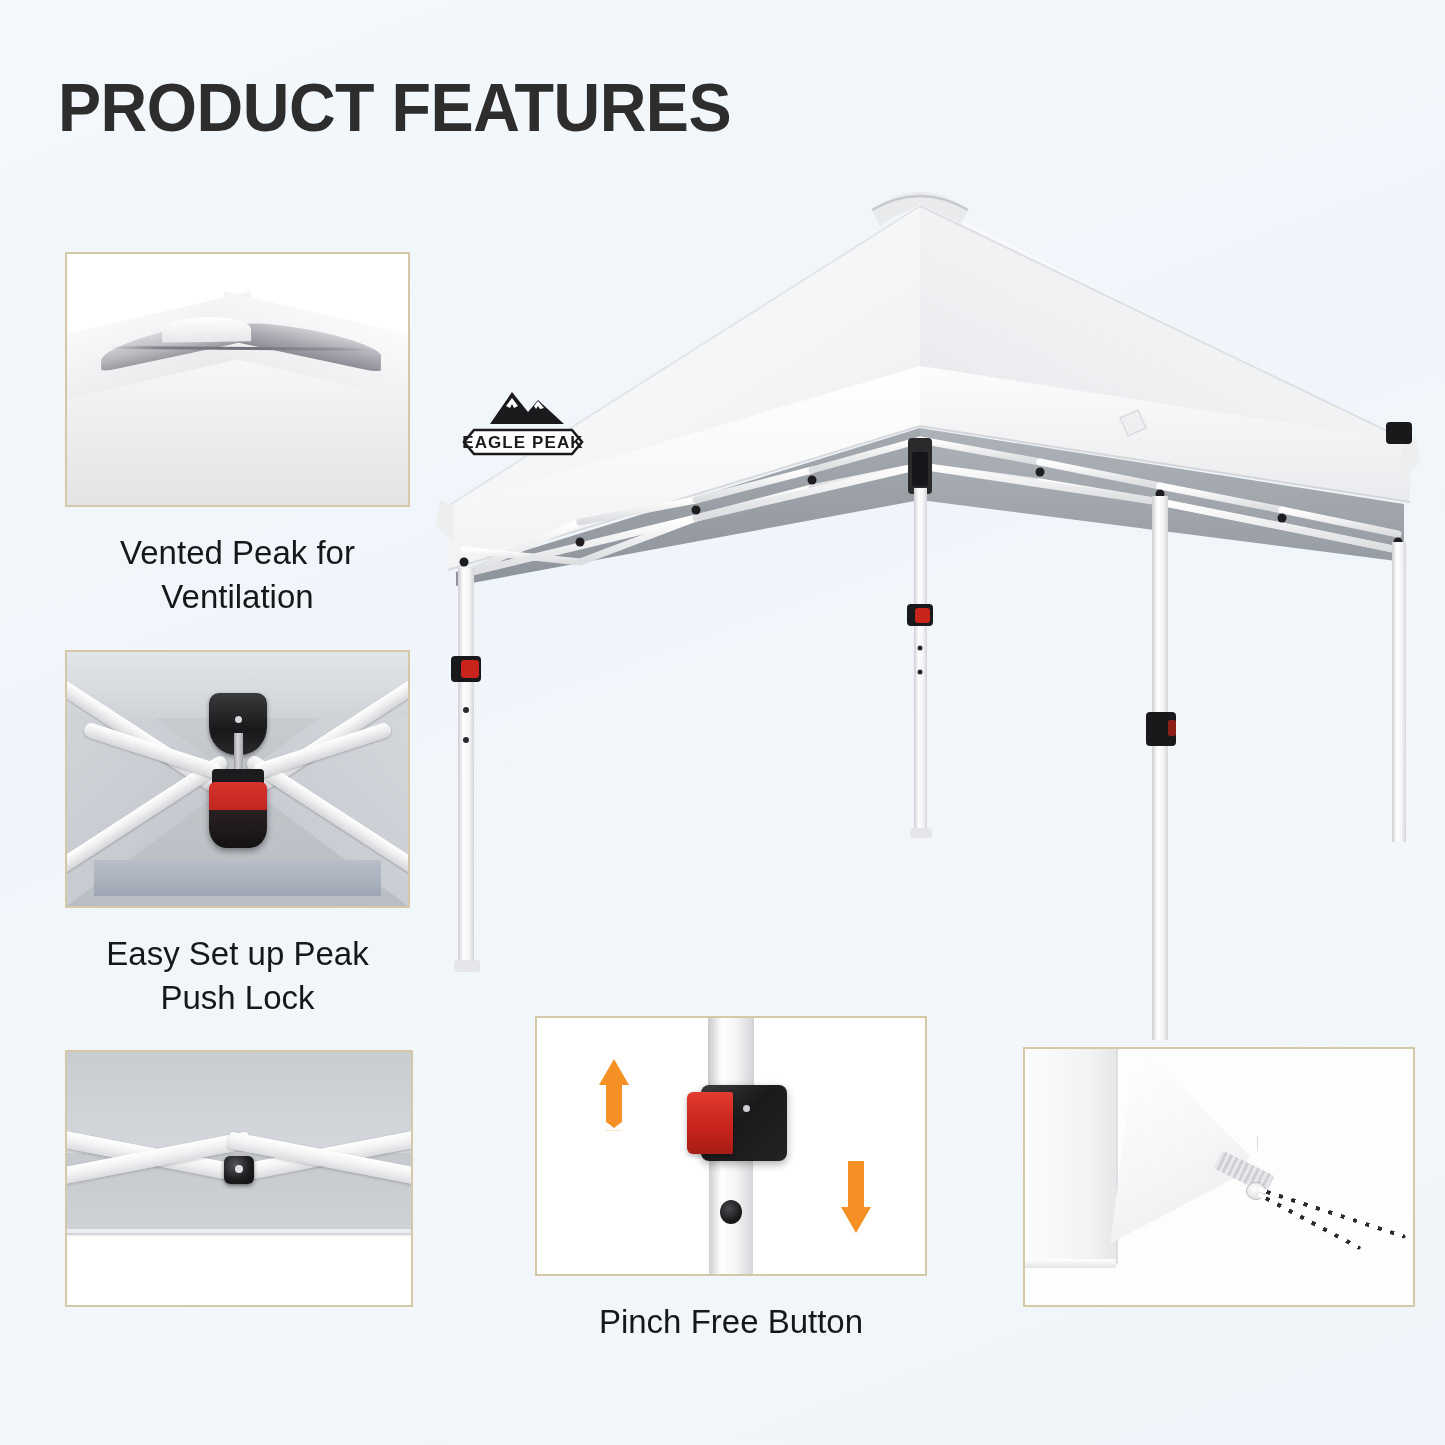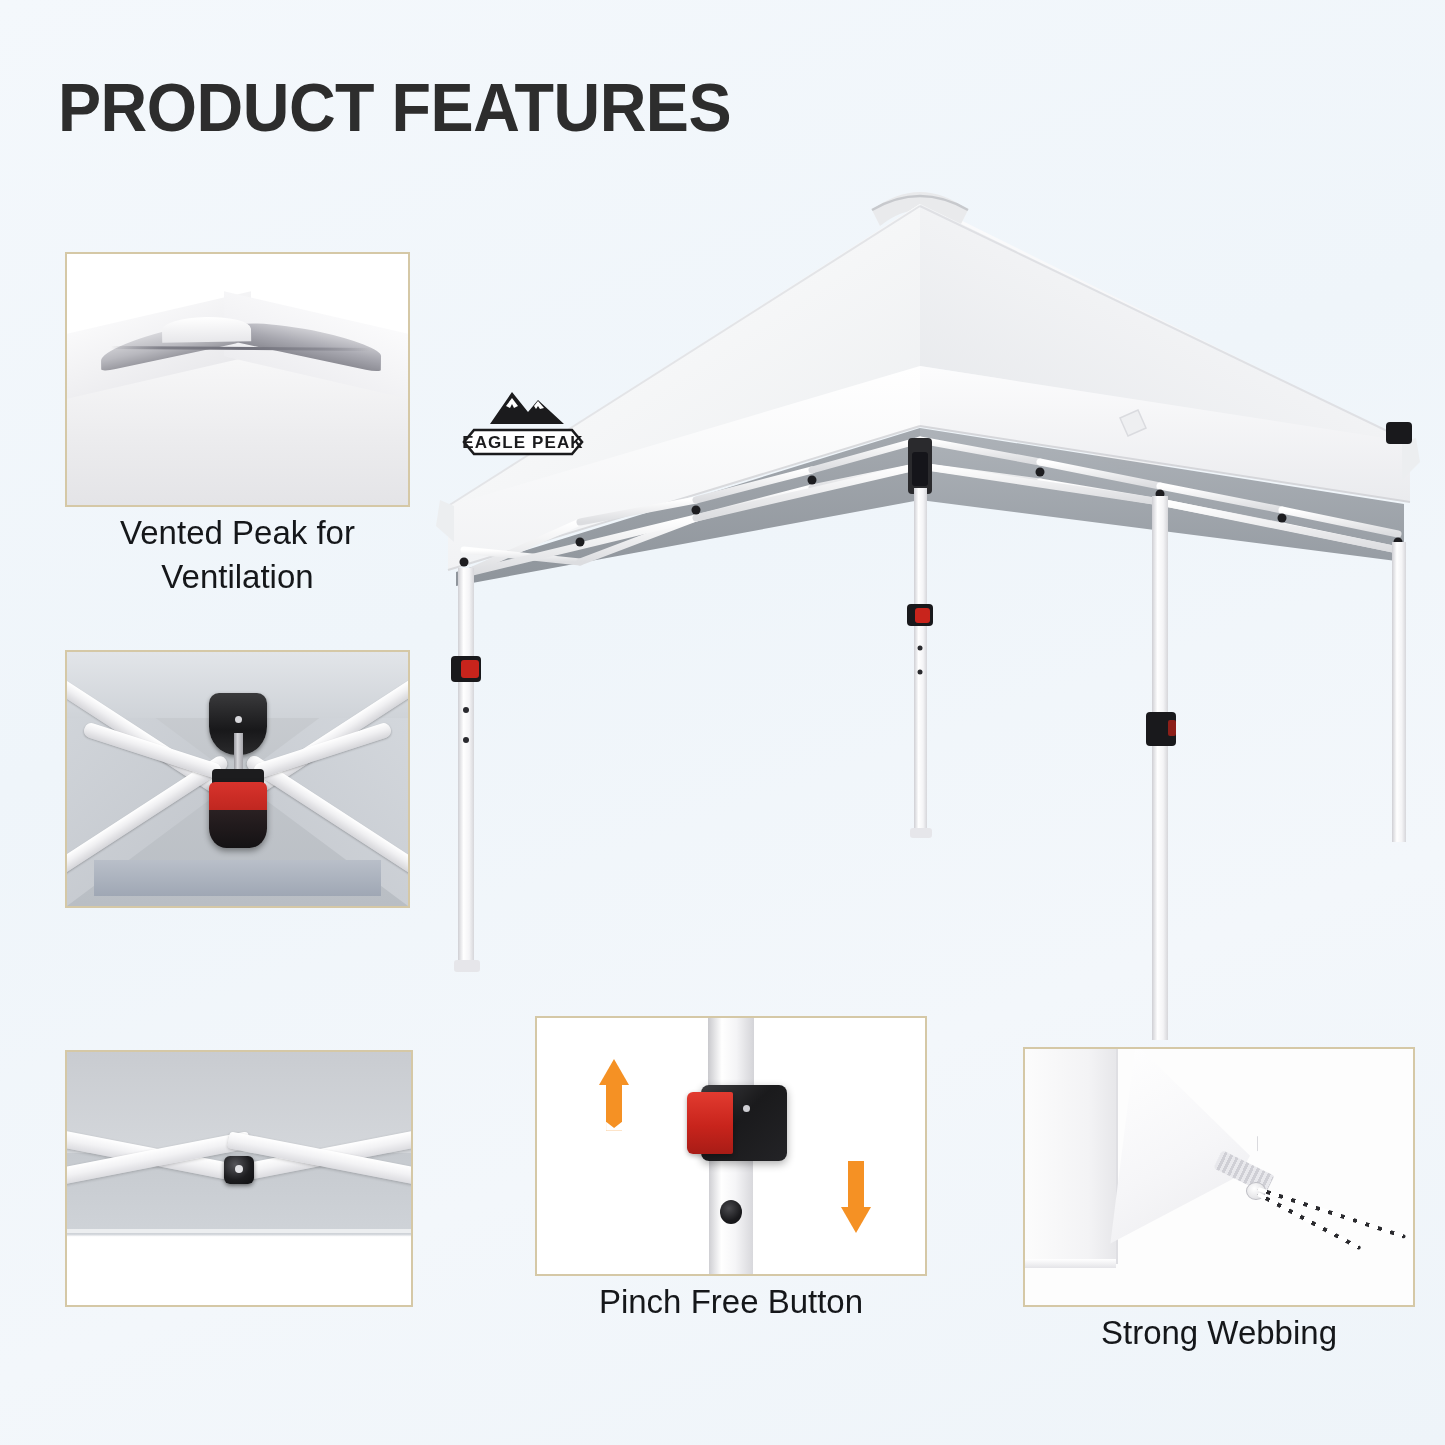--- a/index.html
+++ b/index.html
@@ -32,21 +32,21 @@
     background: #ffffff;
     width: 100%;
     overflow: hidden;
     position: relative;
   }
   .caption {
     text-align: center;
     color: #15171a;
     font-size: 33px;
     line-height: 1.32;
-    margin-top: 4px;
+    margin-top: 24px;
     white-space: pre-line;
   }
 
   
   #card-vented-peak { left: 65px; top: 252px; width: 345px; }
   #card-vented-peak .frame { height: 255px; }
   #card-push-lock   { left: 65px; top: 650px; width: 345px; }
   #card-push-lock .frame { height: 258px; }
   #card-eave        { left: 65px; top: 1050px; width: 348px; }
   #card-eave .frame { height: 257px; }
@@ -476,20 +476,22 @@
       <div class="pl-bar c"></div>
       <div class="pl-bar d"></div>
       <div class="pl-bar e"></div>
       <div class="pl-bar f"></div>
       <div class="pl-hub"></div>
       <div class="pl-stem"></div>
       <div class="pl-clip"></div>
       <div class="pl-lock"></div>
     </div>
   </div>
+  <div class="caption">Easy Set up Peak
+Push Lock</div>
 </div>
 
 <div class="feature-card" id="card-eave">
   <div class="frame">
     <div class="art">
       <div class="ev-bg"></div>
       <div class="ev-fabric-top"></div>
       <div class="ev-bar l"></div>
       <div class="ev-bar r"></div>
       <div class="ev-bar l2"></div>
@@ -529,14 +531,13 @@
       <div class="sw-bg"></div>
       <div class="sw-wall"></div>
       <div class="sw-canopy"></div>
       <div class="sw-seam"></div>
       <div class="sw-web"></div>
       <div class="sw-knot"></div>
       <div class="sw-rope r1"></div>
       <div class="sw-rope r2"></div>
     </div>
   </div>
-  <div class="caption">Strong Webbing</div>
 </div>
 
 </body></html>

